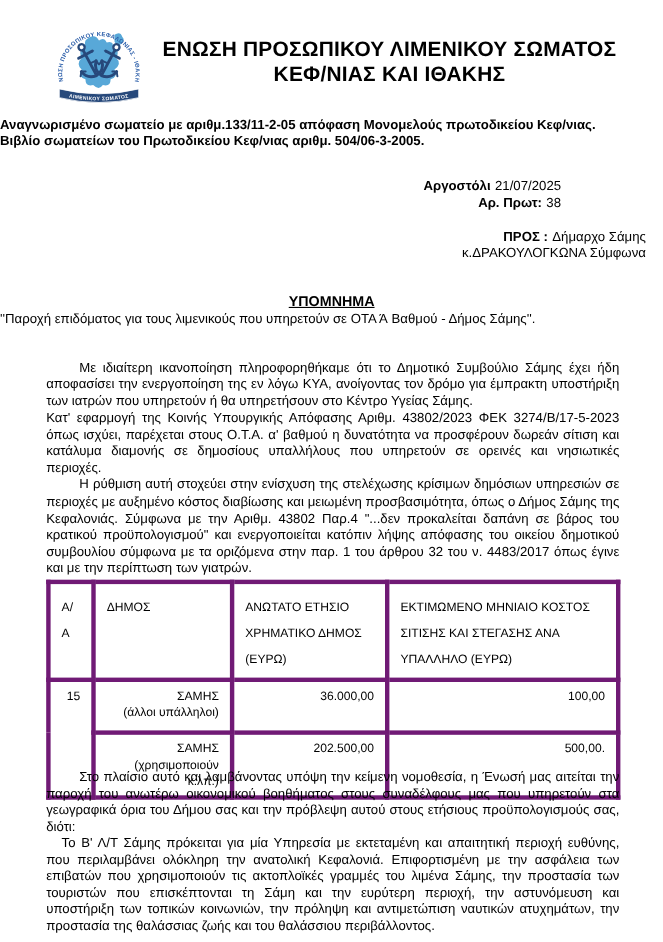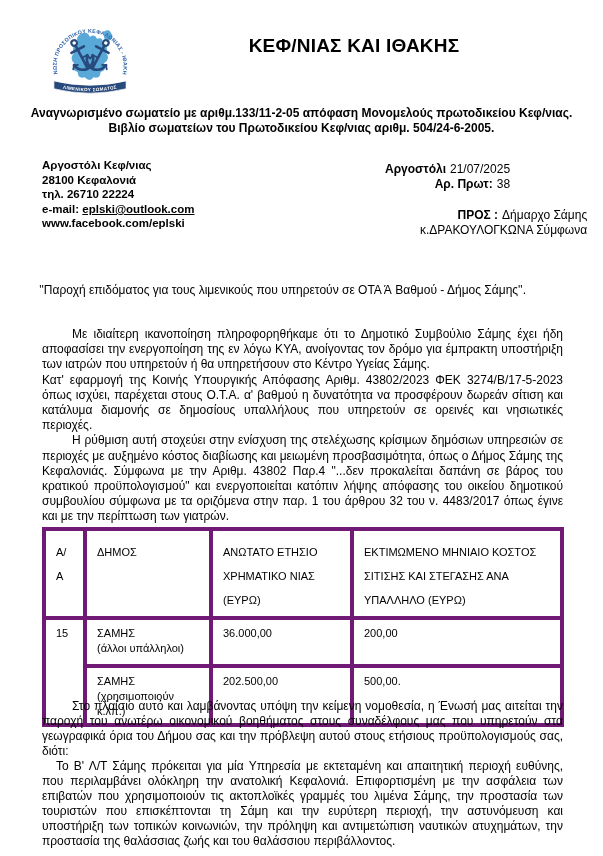--- a/index.html
+++ b/index.html
@@ -4,50 +4,50 @@
 <style>
   html,body{margin:0;padding:0;background:#ffffff;}
   .page{
     position:relative;width:603px;height:856px;background:#ffffff;overflow:hidden;
     font-family:"Liberation Sans","DejaVu Sans",sans-serif;color:#000;
   }
   
   .logo{position:absolute;left:46px;top:12px;width:88px;height:92px;}
   .title-block{position:absolute;left:118px;top:34px;width:472px;text-align:center;
     font-weight:bold;font-size:19px;line-height:23px;letter-spacing:.2px;}
-  .reg-block{position:absolute;left:0;top:106px;width:603px;text-align:center;
+  .reg-block{position:absolute;left:0;top:106px;width:603px;text-align:left;
     font-weight:bold;font-size:12px;line-height:14.5px;}
   
   .contact-block{position:absolute;left:42px;top:158px;font-weight:bold;
     font-size:11.5px;line-height:14.6px;}
   .email{text-decoration:underline;}
   .meta-block{position:absolute;left:385px;top:162px;font-size:12px;line-height:15px;text-align:right;}
   .lbl{font-weight:bold;margin-right:4px;}
   .pros-block{position:absolute;left:381px;top:208px;font-size:12px;line-height:15px;text-align:right;}
   .pros-line2{padding-left:39px;}
   
   .memo-head{position:absolute;left:0;top:266px;width:603px;text-align:center;
     font-weight:bold;font-size:13px;text-decoration:underline;}
-  .memo-subject{position:absolute;left:0;top:283px;width:526px;text-align:right;font-size:12px;}
+  .memo-subject{position:absolute;left:0;top:283px;width:526px;text-align:left;font-size:12px;}
   
   .body-block{position:absolute;left:42px;width:521px;font-size:12px;line-height:15.2px;
     text-align:justify;}
   .body-1{top:327px;}
   .body-2{top:699px;line-height:15px;}
   .body-block p{margin:0;}
   .ind{text-indent:30px;}
   .ind2{text-indent:14px;}
   .intro-line{position:absolute;left:42px;top:503px;font-size:12px;}
   
   .memo-table{position:absolute;left:42px;top:527px;border-collapse:collapse;
     table-layout:fixed;width:518px;font-size:11px;}
   .memo-table th,.memo-table td{border:4px solid #701a75;vertical-align:top;
     text-align:left;font-weight:normal;box-sizing:border-box;}
   .memo-table th{padding:9px 10px 4px 10px;line-height:24px;height:79px;}
-  .memo-table td{padding:6px 10px 4px 10px;line-height:15px;}
+  .memo-table td{padding:6px 10px 4px 10px;line-height:15px;text-align:right;}
   .row-a{height:48px;}
   .row-b{height:42px;}
 </style>
 </head>
 <body>
 
 <div class="page">
 
   <div class="logo">
     <svg viewBox="0 0 100 100" width="88" height="92">
@@ -87,88 +87,80 @@
       <g>
         <path d="M 9,76 Q 50,86 91,76 L 91,85 Q 50,95 9,85 Z" fill="#27497b" stroke="#ffffff" stroke-width="0.8"></path>
         <text font-size="5.2" font-weight="bold" fill="#ffffff" letter-spacing="0.4" font-family="Liberation Sans, DejaVu Sans, sans-serif">
           <textPath href="#ribbonTextPath" startOffset="50%" text-anchor="middle">ΛΙΜΕΝΙΚΟΥ ΣΩΜΑΤΟΣ</textPath>
         </text>
       </g>
     </svg>
   </div>
 
   <div class="title-block">
+    <div>ΕΝΩΣΗ ΠΡΟΣΩΠΙΚΟΥ ΛΙΜΕΝΙΚΟΥ ΣΩΜΑΤΟΣ</div>
     <div>ΚΕΦ/ΝΙΑΣ ΚΑΙ ΙΘΑΚΗΣ</div>
   </div>
 
   <div class="reg-block">
     <div>Αναγνωρισμένο σωματείο με αριθμ.133/11-2-05 απόφαση Μονομελούς πρωτοδικείου Κεφ/νιας.</div>
-    <div>Βιβλίο σωματείων του Πρωτοδικείου Κεφ/νιας αριθμ. 504/24-6-2005.</div>
+    <div>Βιβλίο σωματείων του Πρωτοδικείου Κεφ/νιας αριθμ. 504/06-3-2005.</div>
   </div>
 
-  <div class="contact-block">
-    <div>Αργοστόλι  Κεφ/νιας</div>
-    <div>28100 Κεφαλονιά</div>
-    <div>τηλ.  26710 22224</div>
-    <div>
-      <span>e-mail:</span>
-      <span class="email">eplski@outlook.com</span>
-    </div>
-    <div>www.facebook.com/eplski</div>
-  </div>
 
   <div class="meta-block">
     <div>
       <span class="lbl">Αργοστόλι</span><span>21/07/2025</span>
     </div>
     <div>
       <span class="lbl">Αρ. Πρωτ:</span><span>38</span>
     </div>
   </div>
 
   <div class="pros-block">
     <div>
       <span class="lbl">ΠΡΟΣ :</span><span>Δήμαρχο Σάμης</span>
     </div>
     <div class="pros-line2">κ.ΔΡΑΚΟΥΛΟΓΚΩΝΑ Σύμφωνα</div>
   </div>
 
+  <div class="memo-head">ΥΠΟΜΝΗΜΑ</div>
   <div class="memo-subject">''Παροχή επιδόματος για τους λιμενικούς που υπηρετούν σε ΟΤΑ Ά Βαθμού - Δήμος Σάμης''.</div>
 
   <div class="body-block body-1">
     <p class="ind">Με ιδιαίτερη ικανοποίηση πληροφορηθήκαμε ότι το Δημοτικό Συμβούλιο Σάμης έχει ήδη αποφασίσει την ενεργοποίηση της εν λόγω ΚΥΑ, ανοίγοντας τον δρόμο για έμπρακτη υποστήριξη των ιατρών που υπηρετούν ή θα υπηρετήσουν στο Κέντρο Υγείας Σάμης.</p>
     <p>Κατ' εφαρμογή της Κοινής Υπουργικής Απόφασης Αριθμ. 43802/2023 ΦΕΚ 3274/Β/17-5-2023 όπως ισχύει, παρέχεται στους Ο.Τ.Α. α' βαθμού η δυνατότητα να προσφέρουν δωρεάν σίτιση και κατάλυμα διαμονής σε δημοσίους υπαλλήλους που υπηρετούν σε ορεινές και νησιωτικές περιοχές.</p>
     <p class="ind">Η ρύθμιση αυτή στοχεύει στην ενίσχυση της στελέχωσης κρίσιμων δημόσιων υπηρεσιών σε περιοχές με αυξημένο κόστος διαβίωσης και μειωμένη προσβασιμότητα, όπως ο Δήμος Σάμης της Κεφαλονιάς. Σύμφωνα με την Αριθμ. 43802 Παρ.4 "...δεν προκαλείται δαπάνη σε βάρος του κρατικού προϋπολογισμού" και ενεργοποιείται κατόπιν λήψης απόφασης του οικείου δημοτικού συμβουλίου σύμφωνα με τα οριζόμενα στην παρ. 1 του άρθρου 32 του ν. 4483/2017 όπως έγινε και με την περίπτωση των γιατρών.</p>
   </div>
 
 
   <table class="memo-table">
     <colgroup>
       <col style="width:41px">
         <col style="width:126px">
         <col style="width:141px">
         <col style="width:210px">
     </colgroup>
     <thead>
       <tr>
         <th>Α/Α</th>
         <th>ΔΗΜΟΣ</th>
-        <th>ΑΝΩΤΑΤΟ ΕΤΗΣΙΟ ΧΡΗΜΑΤΙΚΟ ΝΙΑΣ (ΕΥΡΩ)</th>
+        <th>ΑΝΩΤΑΤΟ ΕΤΗΣΙΟ ΧΡΗΜΑΤΙΚΟ ΔΗΜΟΣ (ΕΥΡΩ)</th>
         <th>ΕΚΤΙΜΩΜΕΝΟ ΜΗΝΙΑΙΟ ΚΟΣΤΟΣ ΣΙΤΙΣΗΣ ΚΑΙ ΣΤΕΓΑΣΗΣ ΑΝΑ ΥΠΑΛΛΗΛΟ (ΕΥΡΩ)</th>
       </tr>
     </thead>
     <tbody>
       <tr class="row-a">
         <td rowspan="2">15</td>
         <td>
           <div>ΣΑΜΗΣ</div>
           <div>(άλλοι υπάλληλοι)</div>
         </td>
         <td>36.000,00</td>
-        <td>200,00</td>
+        <td>100,00</td>
       </tr>
       <tr class="row-b">
         <td>
           <div>ΣΑΜΗΣ</div>
           <div>(χρησιμοποιούν κ.λπ.)</div>
         </td>
         <td>202.500,00</td>
         <td>500,00.</td>
       </tr>
     </tbody>

